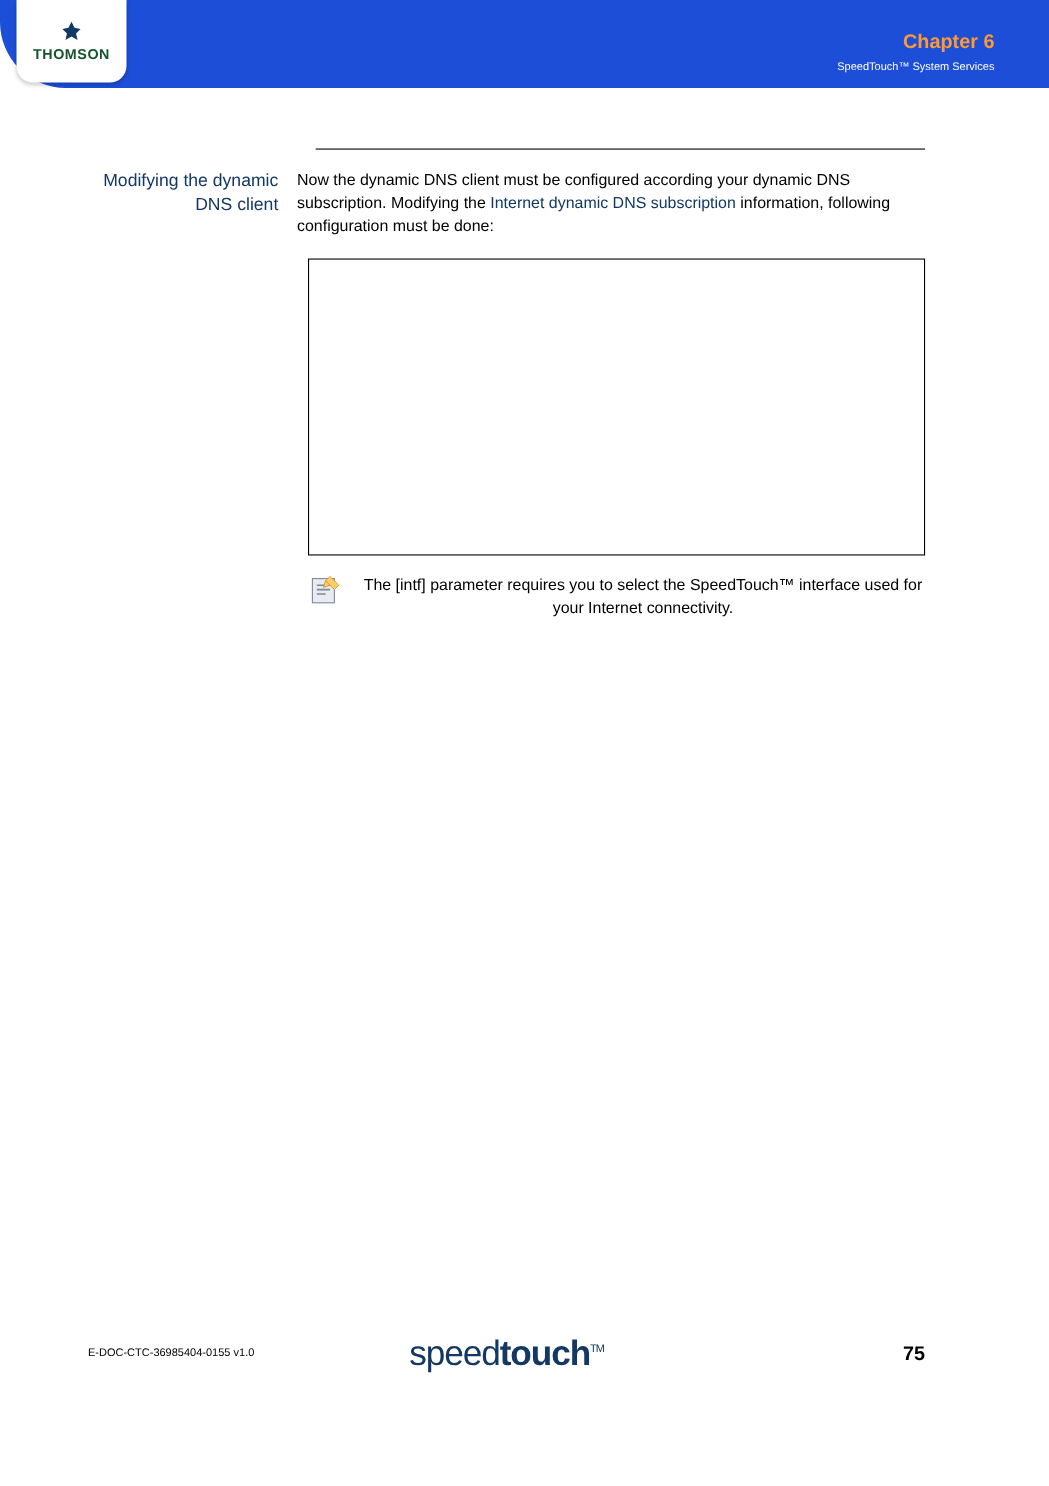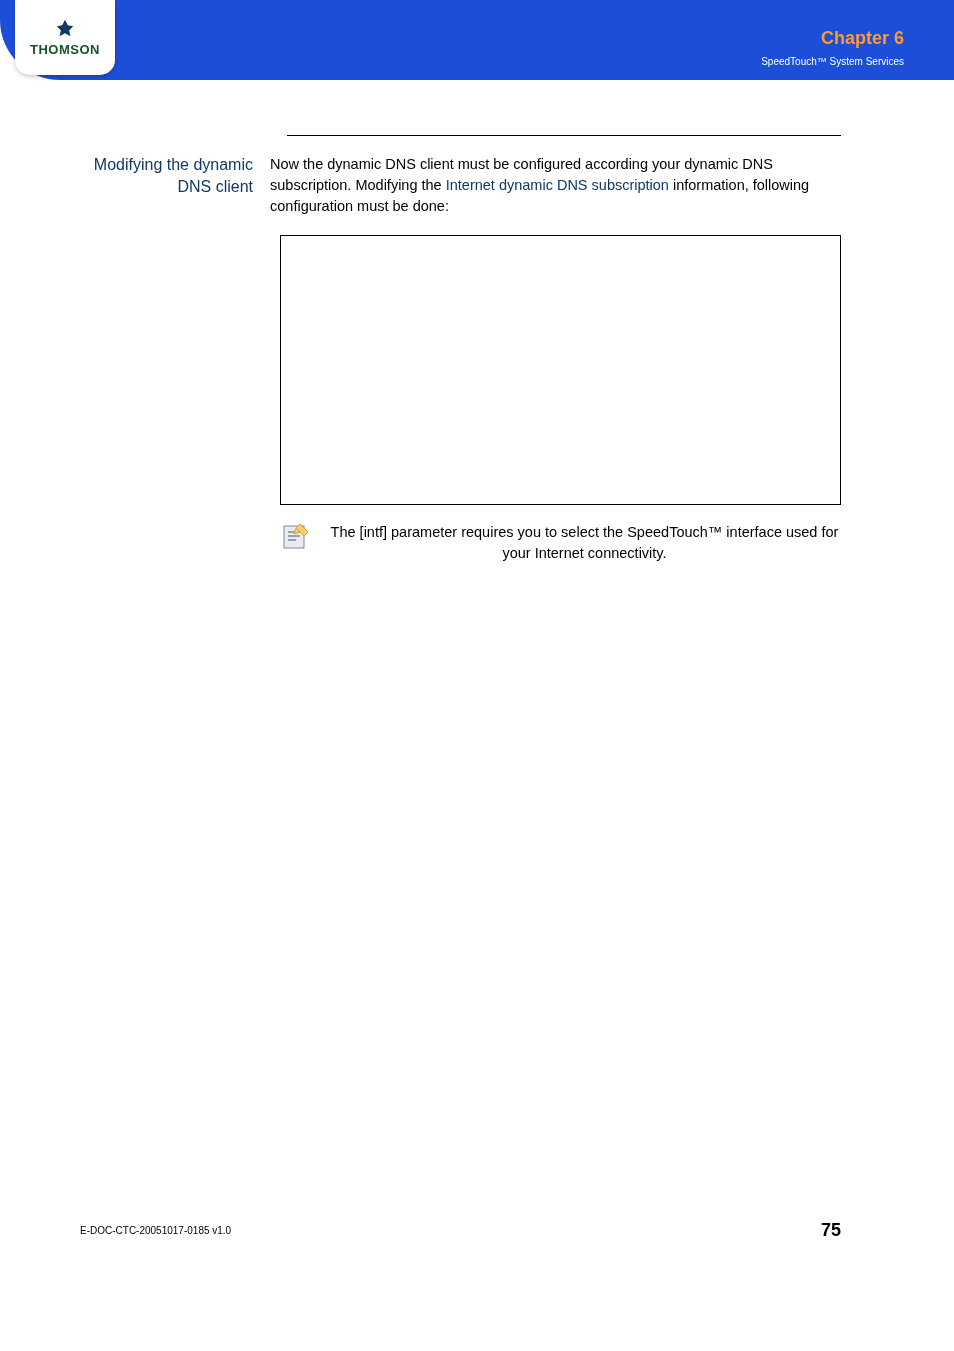--- a/index.html
+++ b/index.html
@@ -208,15 +208,18 @@
           <path d="M20 4 L28 12 L24 16 L16 8 Z" fill="#ffcc66" stroke="#cc9933" stroke-width="0.8"></path>
           <path d="M16 8 L14 14 L20 12 Z" fill="#ffcc66" stroke="#cc9933" stroke-width="0.8"></path>
         </svg>
         <div class="note-text">The [intf] parameter requires you to select the SpeedTouch™ interface used for your Internet connectivity.</div>
       </div>
     </div>
   </div>
 </div>
 
 <div class="footer">
-  <span class="footer-doc">E-DOC-CTC-20051017-0185 v1.0</span>
+  <span class="footer-doc">E-DOC-CTC-36985404-0155 v1.0</span>
+  <span class="footer-logo">
+    <span>speed</span><span class="bold">touch</span><span class="tm">TM</span>
+  </span>
   <span class="footer-page">75</span>
 </div>
 
 </body></html>

